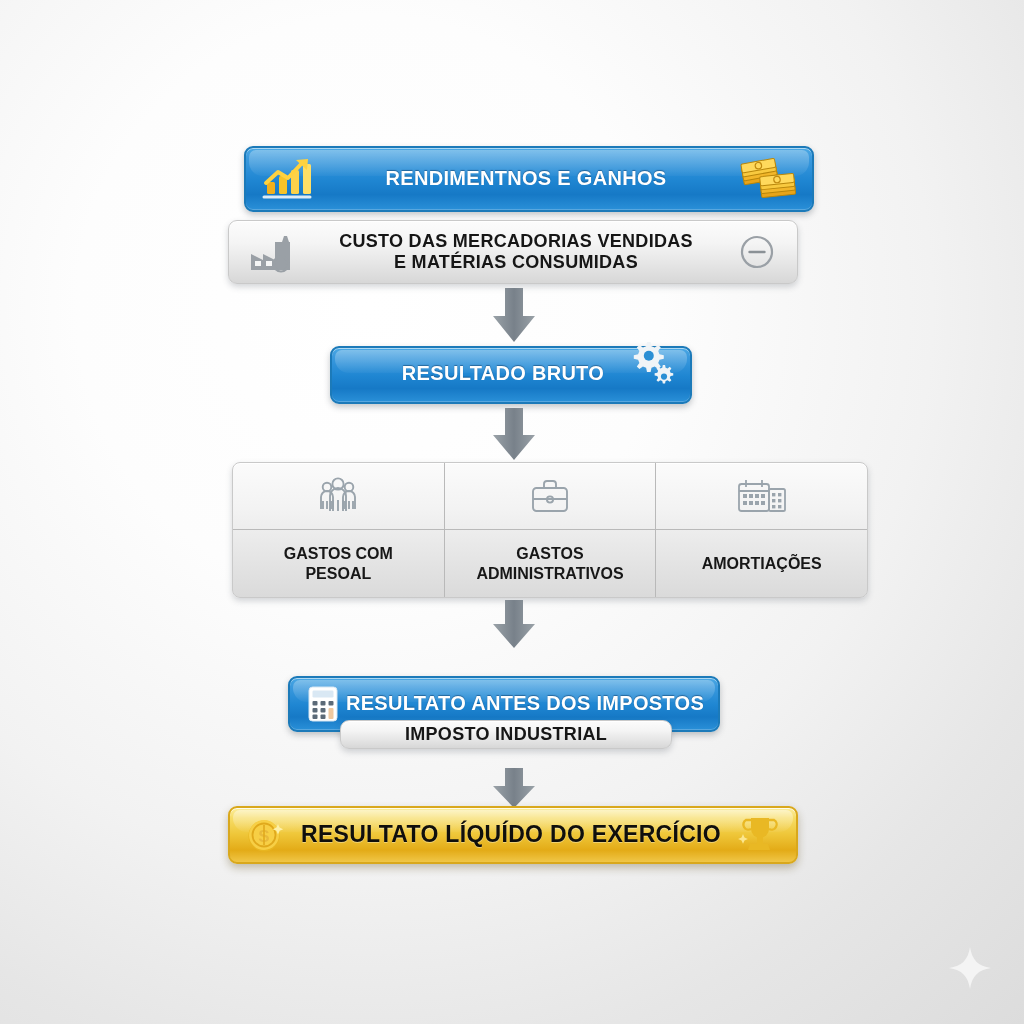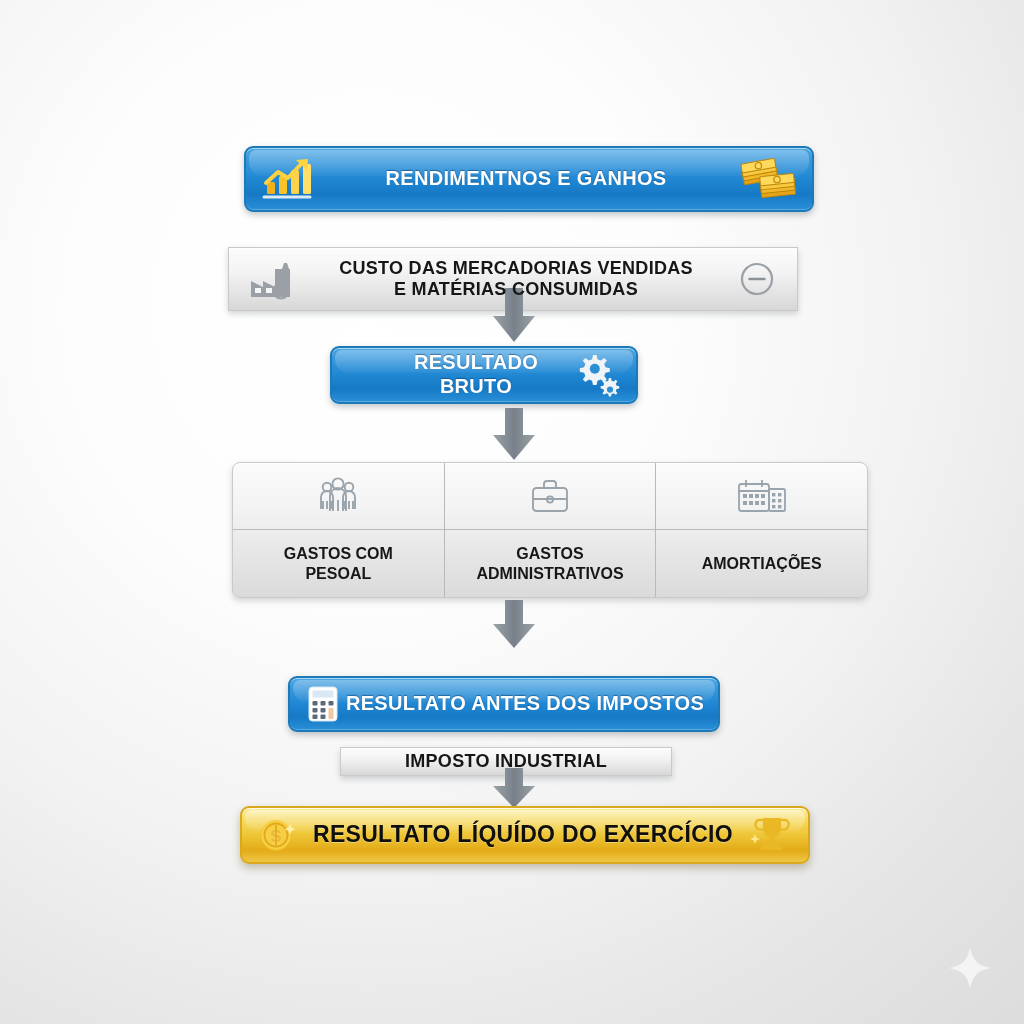--- a/index.html
+++ b/index.html
@@ -30,32 +30,30 @@
   }
   .blue::after{
     content:"";position:absolute;left:3px;right:3px;top:2px;height:42%;
     border-radius:7px 7px 14px 14px;
     background:linear-gradient(to bottom,rgba(255,255,255,.30),rgba(255,255,255,.03));
     pointer-events:none;
   }
   .grey{
     background:linear-gradient(to bottom,#fcfcfc 0%,#f4f4f4 36%,#e6e6e6 68%,#d7d7d7 100%);
     border:1px solid #c9c9c9;
-    border-radius:0;
+    border-radius:9px;
     box-shadow:0 3px 6px rgba(60,70,80,.22), inset 0 1px 0 rgba(255,255,255,.95);
     color:#1b1b1b;
-    margin-top:27px;
   }
   .gold{
     background:linear-gradient(to bottom,#fbeea0 0%,#f7dd68 18%,#efc73a 48%,#e3ab17 78%,#f0c647 100%);
     border:2px solid #d9a81c;
     border-radius:9px;
     box-shadow:0 4px 8px rgba(90,70,20,.32), inset 0 1px 0 rgba(255,255,255,.8);
     color:#141414;
-    margin-left:12px;
   }
   .gold::after{
     content:"";position:absolute;left:3px;right:3px;top:2px;height:40%;
     border-radius:7px 7px 14px 14px;
     background:linear-gradient(to bottom,rgba(255,255,255,.45),rgba(255,255,255,.03));
     pointer-events:none;
   }
 
   .lbl{
     position:relative;z-index:2;flex:1;text-align:center;
@@ -63,21 +61,21 @@
   }
   .lbl.onblue{font-size:20px;color:#fff;text-shadow:0 -1px 1px rgba(0,40,80,.45);}
   .lbl.ongrey{font-size:18px;color:#161616;}
   .lbl.ongold{font-size:23px;color:#100f0c;text-shadow:0 1px 0 rgba(255,255,255,.35);}
 
   .ico{position:relative;z-index:2;display:flex;align-items:center;justify-content:center;flex:0 0 auto;}
 
   
   #n-rend{left:244px;top:146px;width:570px;height:66px;padding:0 12px;}
   #n-custo{left:228px;top:220px;width:570px;height:64px;padding:0 14px;}
-  #n-bruto{left:330px;top:346px;width:308px;height:58px;padding:16px 14px;}
+  #n-bruto{left:330px;top:346px;width:362px;height:58px;padding:16px 14px;align-items:flex-end;}
   #n-rai{left:288px;top:676px;width:432px;height:56px;padding:0 12px;justify-content:space-between;}
   #n-imp{left:340px;top:720px;width:332px;height:29px;padding:0 12px;}
   #n-liq{left:228px;top:806px;width:570px;height:58px;padding:0 12px;}
 
   
   #grid{
     position:absolute;left:232px;top:462px;width:636px;height:136px;
     background:linear-gradient(to bottom,#fbfbfb 0%,#f3f3f3 34%,#e7e7e7 66%,#dadada 100%);
     border:1px solid #c9c9c9;border-radius:8px;
     box-shadow:0 3px 6px rgba(60,70,80,.22), inset 0 1px 0 rgba(255,255,255,.95);

